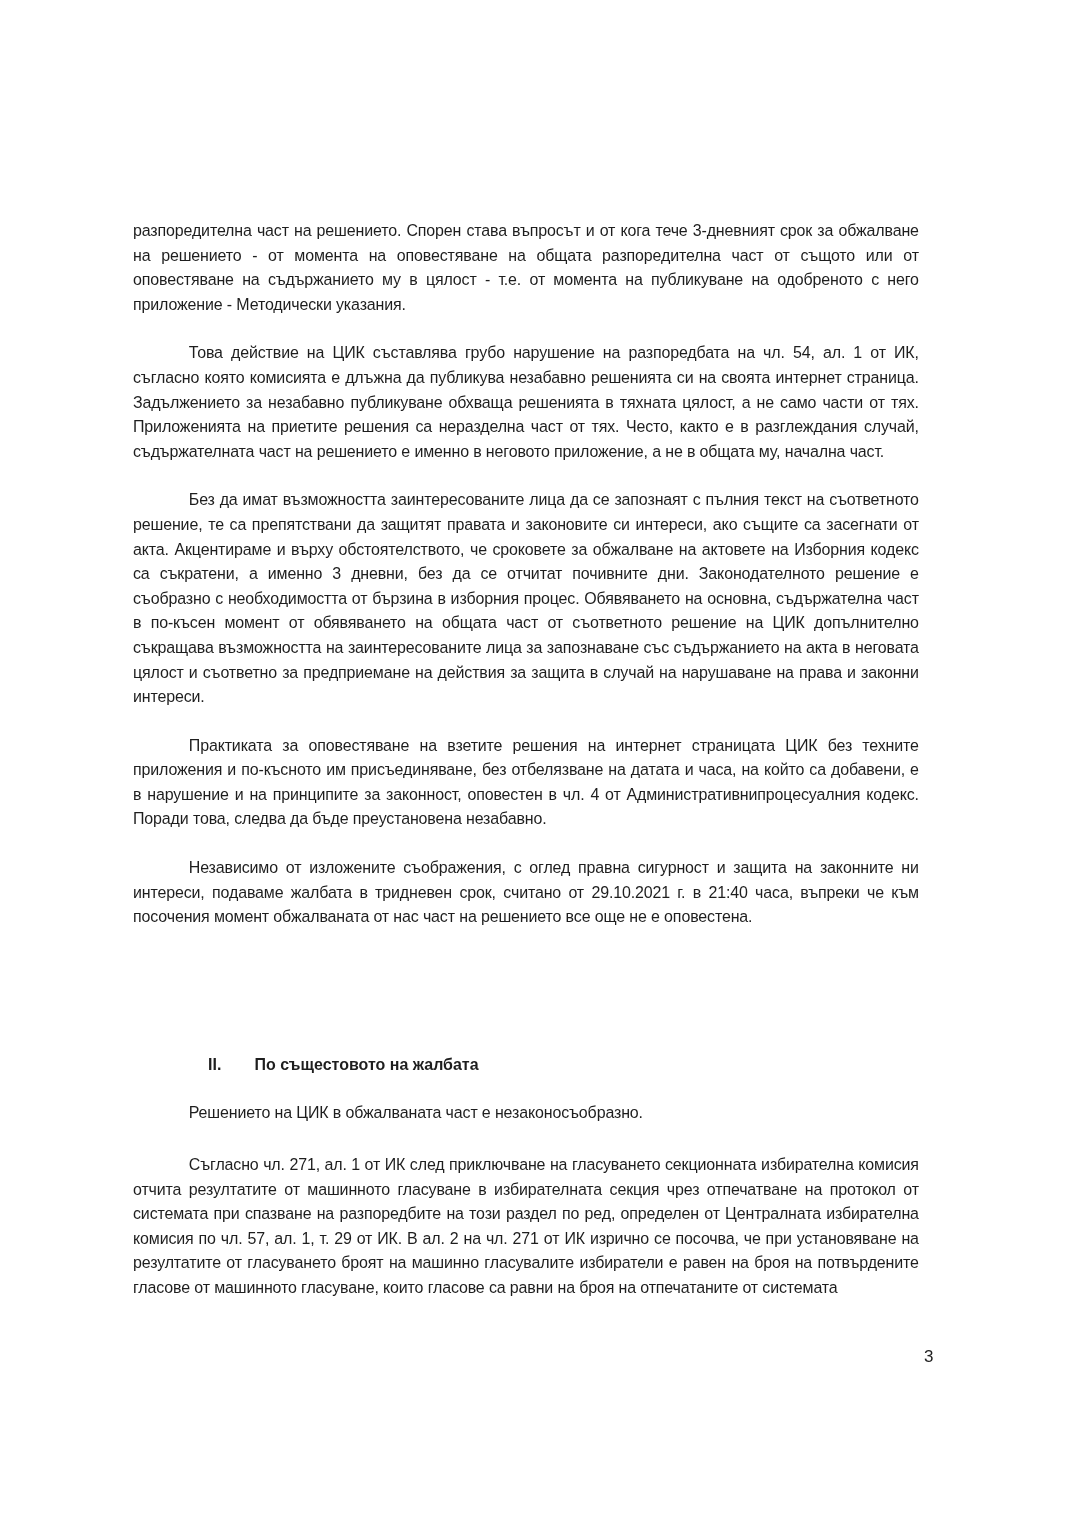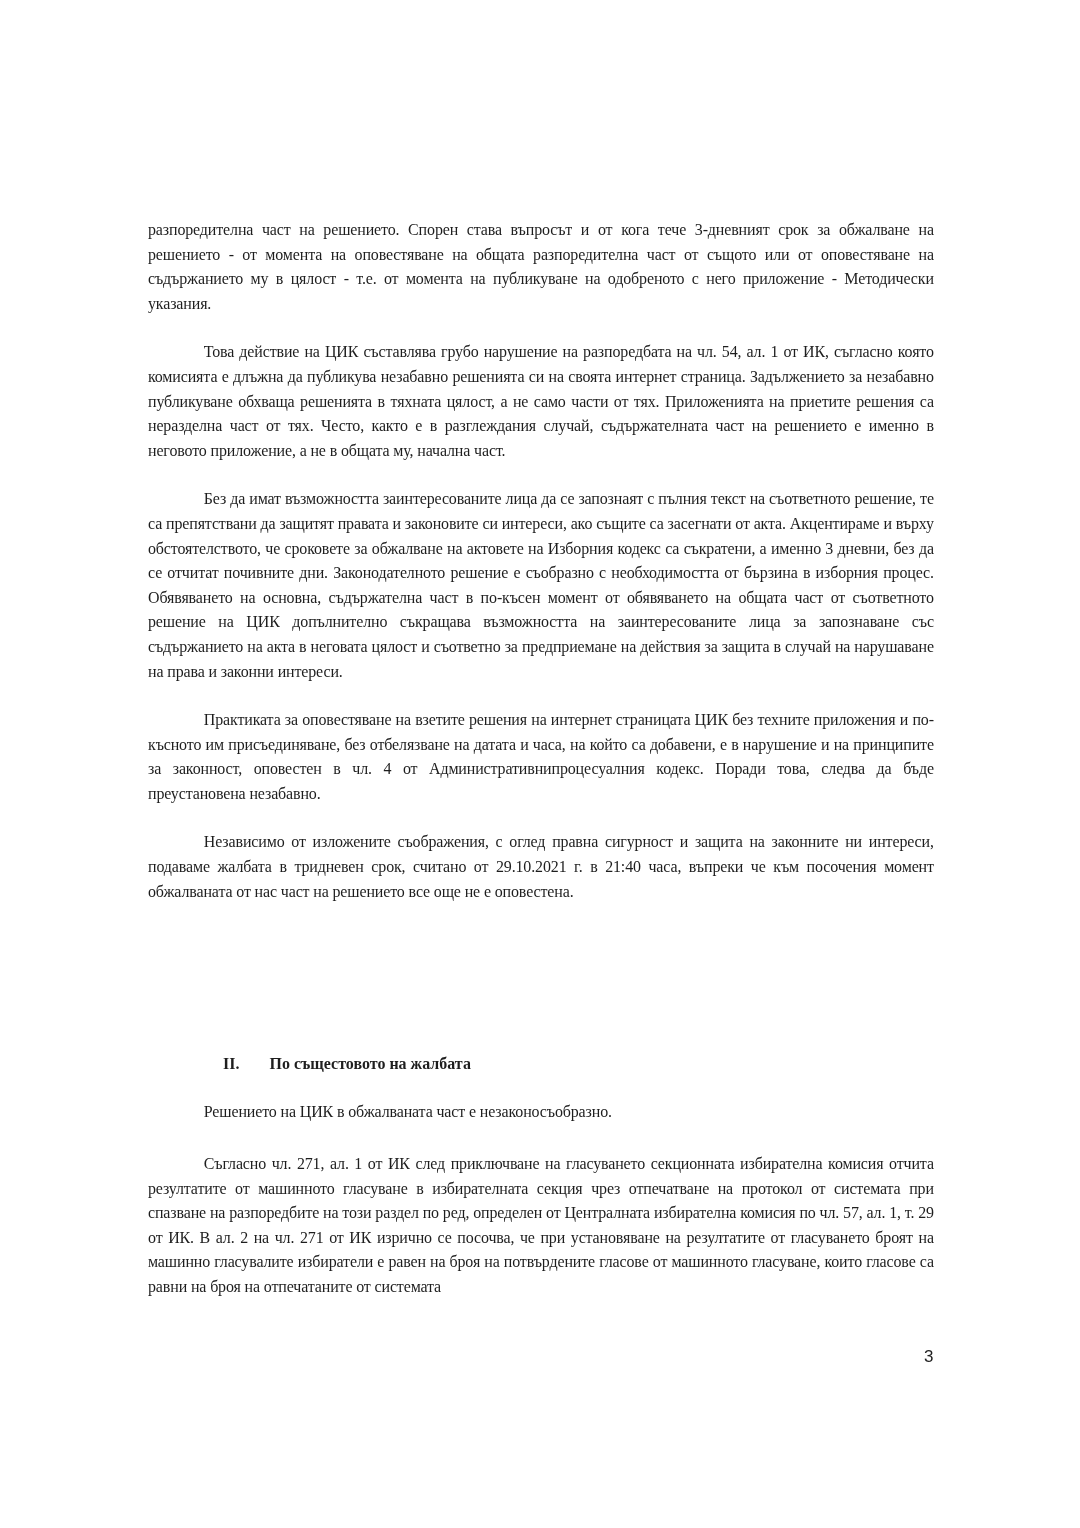--- a/index.html
+++ b/index.html
@@ -10,24 +10,23 @@
     body {
       width: 1080px;
       height: 1528px;
       position: relative;
       overflow: hidden;
       font-family: "Liberation Sans", "DejaVu Sans", sans-serif;
       color: #1e1e1e;
     }
     .page {
       position: absolute;
-      left: 148px;
+      left: 133px;
       top: 218px;
       width: 786px;
-      font-family: Liberation Serif, serif;
     }
     .para {
       margin: 0;
       font-size: 17.2px;
       line-height: 24.6px;
       text-align: justify;
       text-align-last: left;
       letter-spacing: -0.15px;
       word-spacing: 0px;
       transform: scaleX(0.93);

